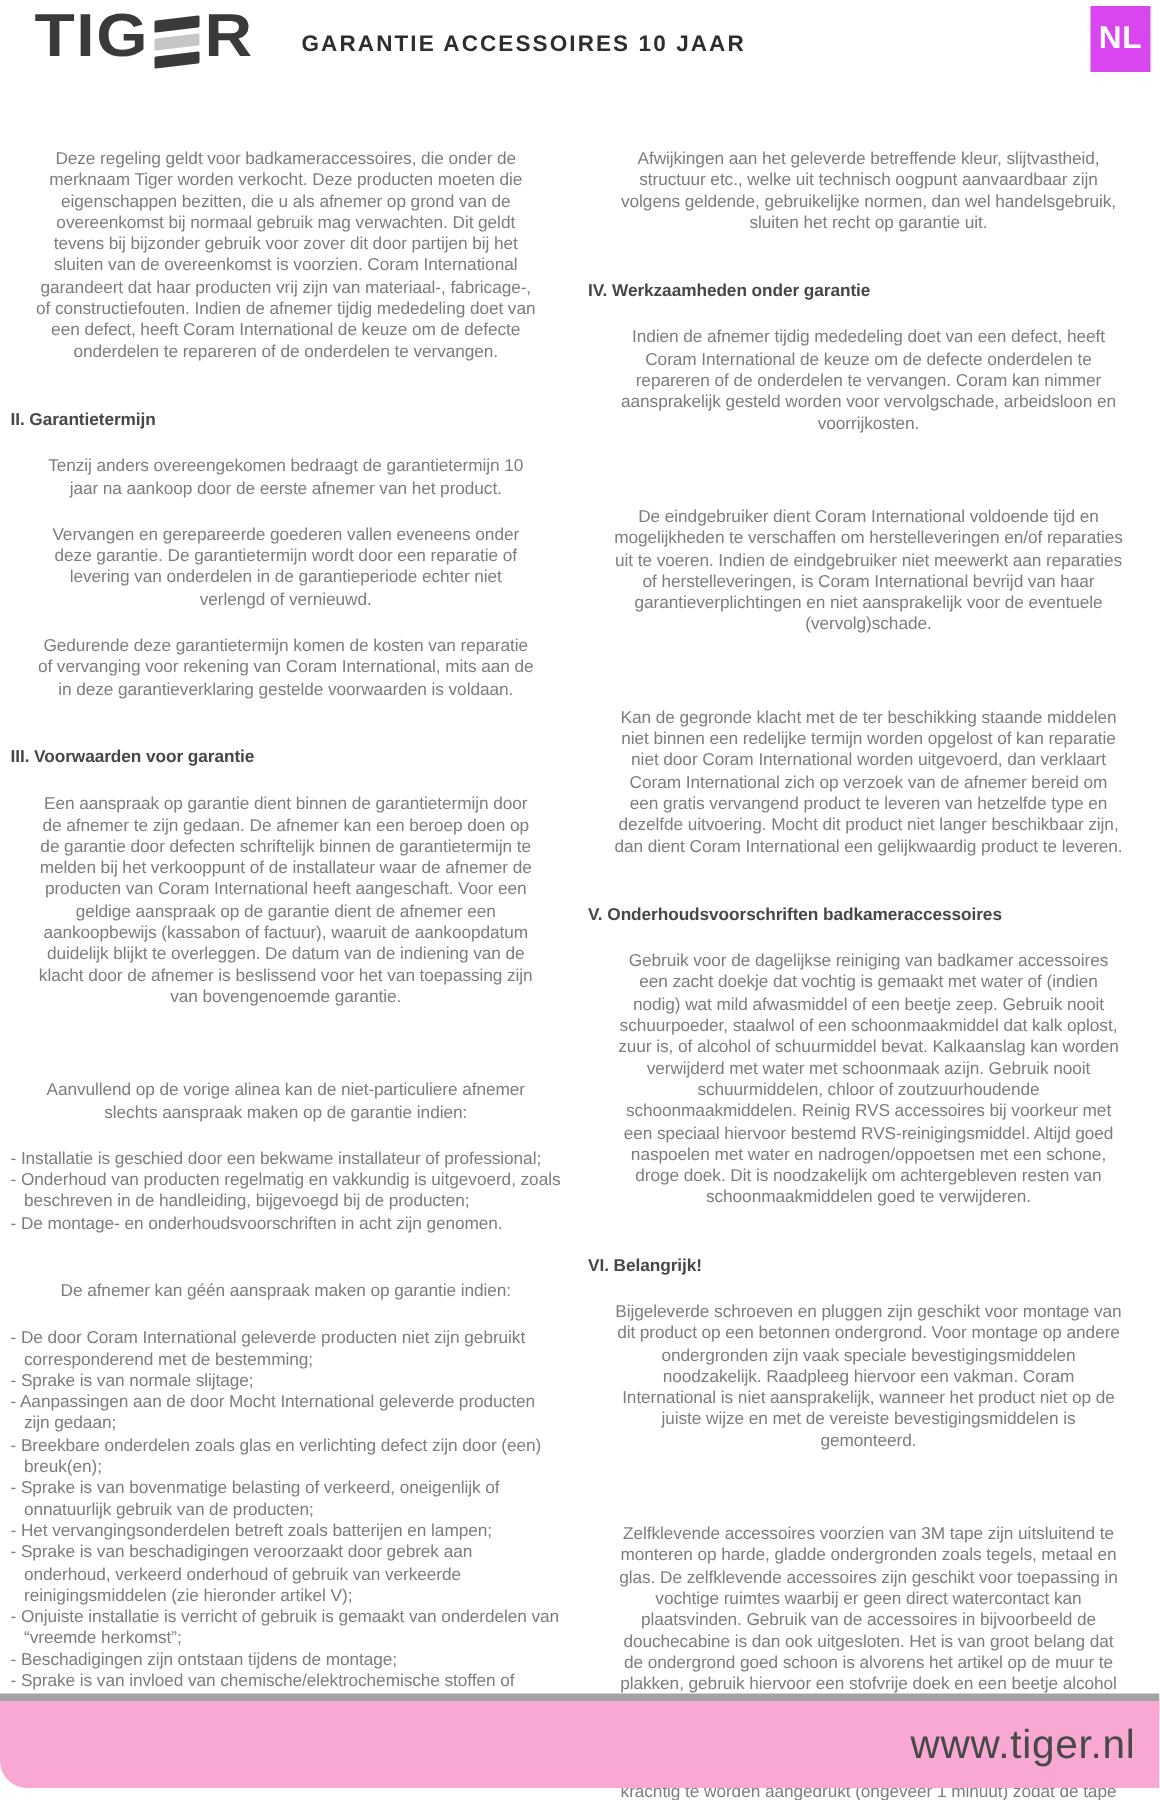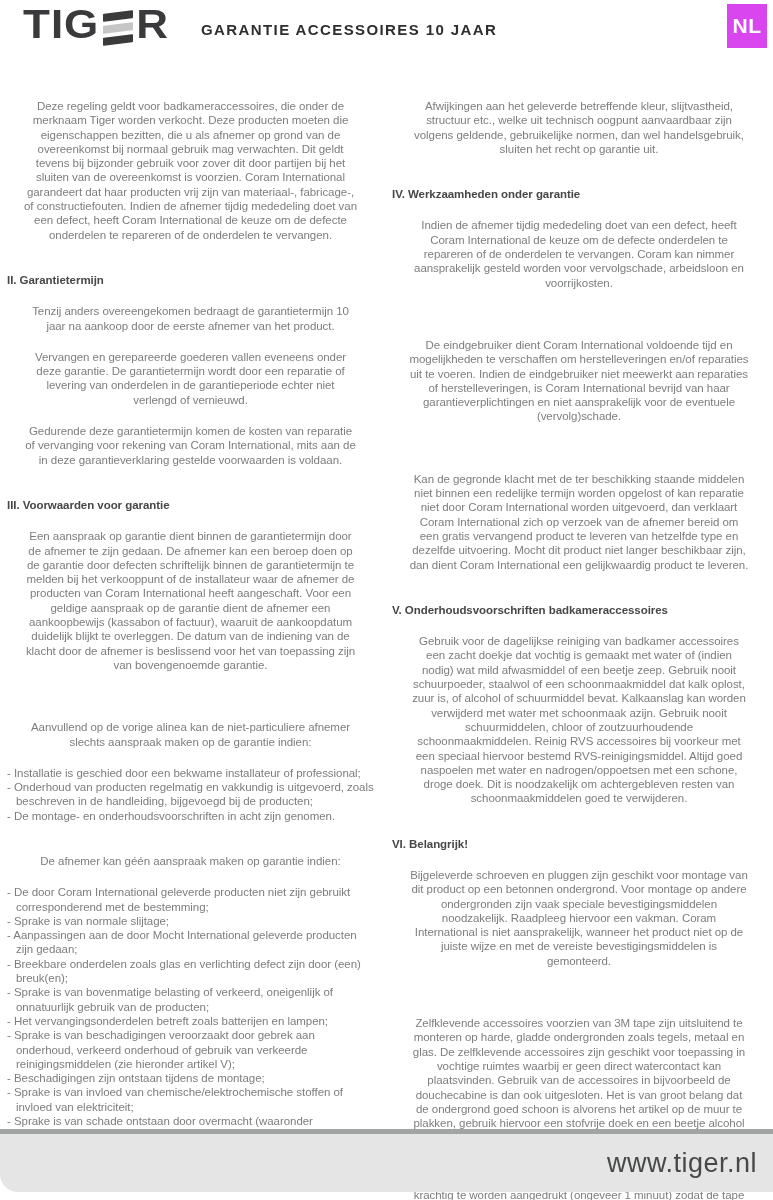--- a/index.html
+++ b/index.html
@@ -25,21 +25,21 @@
   .col{font-size:11.5px;line-height:14.3px;color:#7c7e7d;letter-spacing:-0.05px;}
   .col-left{width:367px;}
   .col-right{width:374px;}
   h3{font-size:11.5px;line-height:14.3px;color:#474747;margin:0;font-weight:bold;}
   p{margin:17px;text-align:center;}
   .sp{height:14px;}            
   .list div{padding-left:9px;text-indent:-9px;}
 
   
   .footer-shadow{position:absolute;left:0;right:0;top:1129px;height:14px;background:#a2a4a3;}
-  .footer-bar{position:absolute;left:0;right:0;top:1134px;height:58px;background:#e5e5e5;
+  .footer-bar{position:absolute;left:0;right:0;top:1134px;height:58px;background:#f9a8d4;
     border-bottom-left-radius:18px;display:flex;align-items:center;justify-content:flex-end;}
   .footer-url{font-size:27px;color:#474949;letter-spacing:0.5px;padding-right:16px;font-weight:400;}
 </style>
 </head>
 <body>
 
 <div class="page">
 
   <div class="logo">
     <span class="logo-letters">TIG</span>
@@ -75,20 +75,21 @@
       <div class="sp"></div>
       <p>De afnemer kan géén aanspraak maken op garantie indien:</p>
       <div class="list">
         <div>- De door Coram International geleverde producten niet zijn gebruikt corresponderend met de bestemming;</div>
         <div>- Sprake is van normale slijtage;</div>
         <div>- Aanpassingen aan de door Mocht International geleverde producten zijn gedaan;</div>
         <div>- Breekbare onderdelen zoals glas en verlichting defect zijn door (een) breuk(en);</div>
         <div>- Sprake is van bovenmatige belasting of verkeerd, oneigenlijk of onnatuurlijk gebruik van de producten;</div>
         <div>- Het vervangingsonderdelen betreft zoals batterijen en lampen;</div>
         <div>- Sprake is van beschadigingen veroorzaakt door gebrek aan onderhoud, verkeerd onderhoud of gebruik van verkeerde reinigingsmiddelen (zie hieronder artikel V);</div>
+        <div>- Onjuiste installatie is verricht of gebruik is gemaakt van onderdelen van “vreemde herkomst”;</div>
         <div>- Beschadigingen zijn ontstaan tijdens de montage;</div>
         <div>- Sprake is van invloed van chemische/elektrochemische stoffen of invloed van elektriciteit;</div>
         <div>- Sprake is van schade ontstaan door overmacht (waaronder natuurrampen);</div>
         <div>- De afnemer zich niet als goed afnemer heeft gedragen.</div>
       </div>
     </div>
 
     <div class="col col-right">
       <p>Afwijkingen aan het geleverde betreffende kleur, slijtvastheid, structuur etc., welke uit technisch oogpunt aanvaardbaar zijn volgens geldende, gebruikelijke normen, dan wel handelsgebruik, sluiten het recht op garantie uit.</p>
       <div class="sp"></div>

